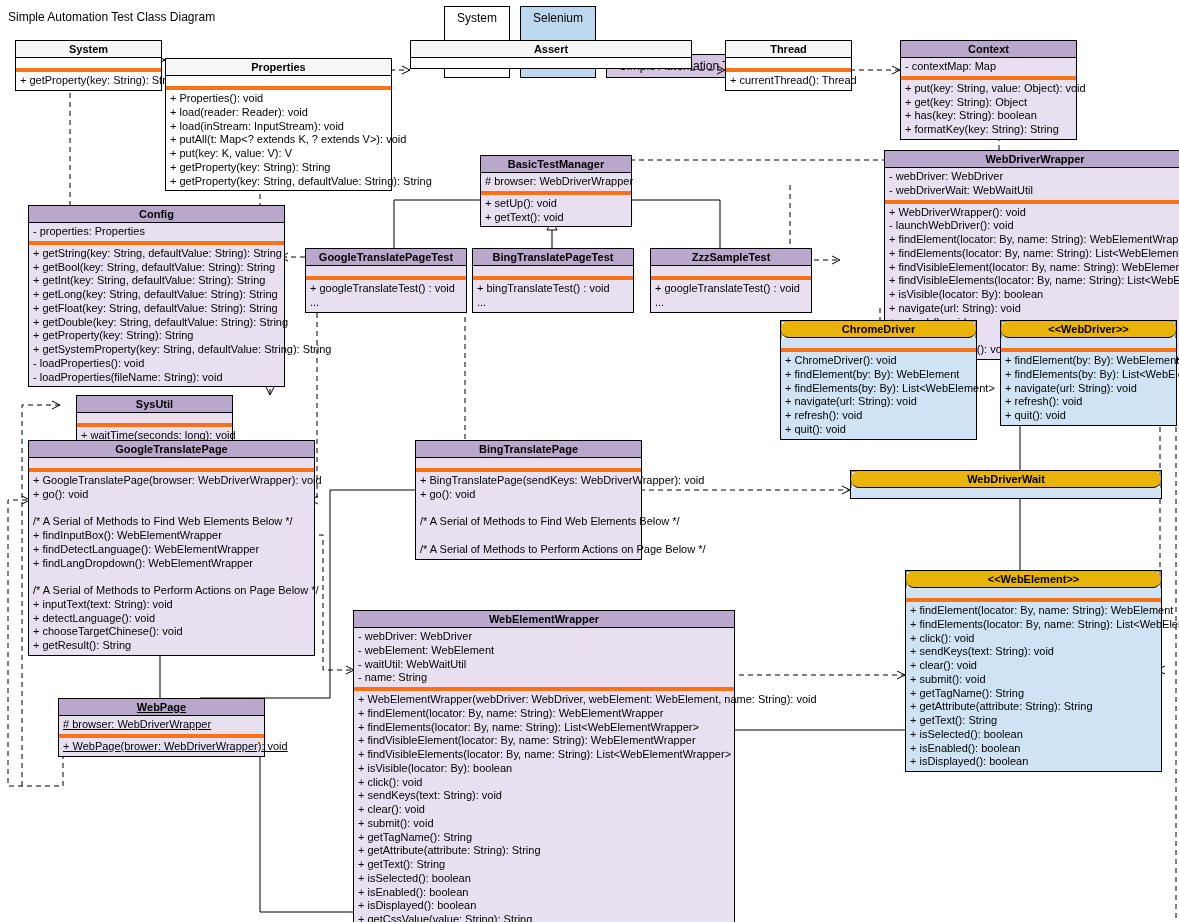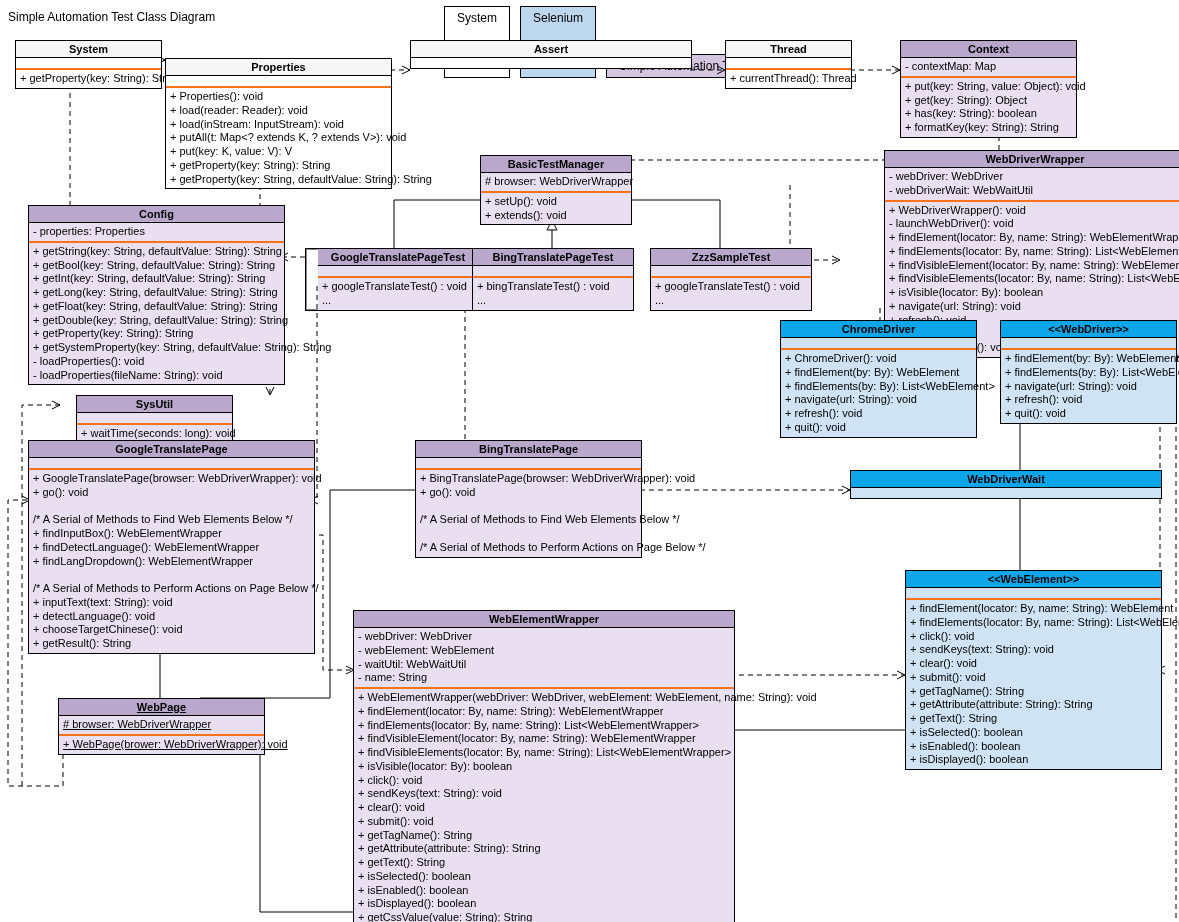--- a/index.html
+++ b/index.html
@@ -5,25 +5,25 @@
 body{margin:0;font-family:Arial,sans-serif;font-size:11px;color:#000;background:#fff;position:relative;}
 #canvas{position:relative;width:1179px;height:922px;}
 .title{position:absolute;font-size:12px;}
 .legend{position:absolute;display:flex;gap:10px;}
 .legend .swatch{border:1px solid #000;padding:4px 12px;font-size:12px;}
 .system-c{background:#fff;}
 .selenium-c{background:#bdd7ee;}
 .simple-c{background:#d4c6e0;margin-top:48px;}
 .box{position:absolute;border:1px solid #000;box-shadow:0 0 0 1px #888 inset;}
 .box .hdr{border-bottom:1px solid #000;text-align:center;font-weight:bold;padding:2px 4px;}
-.box .sec{border-bottom:2px solid #f97316;padding:2px 4px;line-height:1.25;white-space:pre;}
+.box .sec{border-bottom:4px solid #f97316;padding:2px 4px;line-height:1.25;white-space:pre;}
 .box .sec:last-child{border-bottom:none;}
 .box.system .hdr,.box.system .sec{background:#fff;}
 .box.system .hdr{background:#f6f6f6;}
-.box.selenium .hdr{background:#0ea5e9;}
+.box.selenium .hdr{background:#eab308;border-radius:8px;}
 .box.selenium .sec{background:#cfe3f5;}
 .box.simple .hdr{background:#b9a8cc;}
 .box.simple .sec{background:#e8e0f0;}
 .empty-sec{min-height:6px;}
 svg.conn{position:absolute;top:0;left:0;width:1179px;height:922px;pointer-events:none;}
 </style>
 </head>
 <body>
 <div id="canvas">
 
@@ -160,44 +160,44 @@
       </div>
       <div class="box simple" style="left: 58px; top: 698px; width: 205px; text-decoration: underline;">
         <div class="hdr">WebPage</div>
         <div class="sec"># browser: WebDriverWrapper</div>
         <div class="sec">+ WebPage(brower: WebDriverWrapper): void</div>
       </div>
       <div class="box simple" style="left: 480px; top: 155px; width: 150px;">
         <div class="hdr">BasicTestManager</div>
         <div class="sec"># browser: WebDriverWrapper</div>
         <div class="sec">+ setUp(): void
-+ extends(): void</div>
-      </div>
-      <div class="box simple" style="left: 305px; top: 248px; width: 160px; padding-left: 12px;">
++ getText(): void</div>
+      </div>
+      <div class="box simple" style="left: 305px; top: 248px; width: 160px;">
         <div class="hdr">GoogleTranslatePageTest</div>
         <div class="sec empty-sec"></div>
         <div class="sec">+ googleTranslateTest() : void
 ...</div>
       </div>
       <div class="box simple" style="left: 472px; top: 248px; width: 160px;">
         <div class="hdr">BingTranslatePageTest</div>
         <div class="sec empty-sec"></div>
         <div class="sec">+ bingTranslateTest() : void
 ...</div>
       </div>
       <div class="box simple" style="left: 650px; top: 248px; width: 160px;">
         <div class="hdr">ZzzSampleTest</div>
         <div class="sec empty-sec"></div>
         <div class="sec">+ googleTranslateTest() : void
 ...</div>
       </div>
       <div class="box simple" style="left: 415px; top: 440px; width: 225px;">
         <div class="hdr">BingTranslatePage</div>
         <div class="sec empty-sec"></div>
-        <div class="sec">+ BingTranslatePage(browser: WebDriverWrapper): void
+        <div class="sec">+ BingTranslatePage(sendKeys: WebDriverWrapper): void
 + go(): void
 
 /* A Serial of Methods to Find Web Elements Below */
 
 /* A Serial of Methods to Perform Actions on Page Below */</div>
       </div>
       <div class="box simple" style="left: 840px; top: 150px; width: 300px; margin-left: 44px;">
         <div class="hdr">WebDriverWrapper</div>
         <div class="sec">- webDriver: WebDriver
 - webDriverWait: WebWaitUtil</div>

